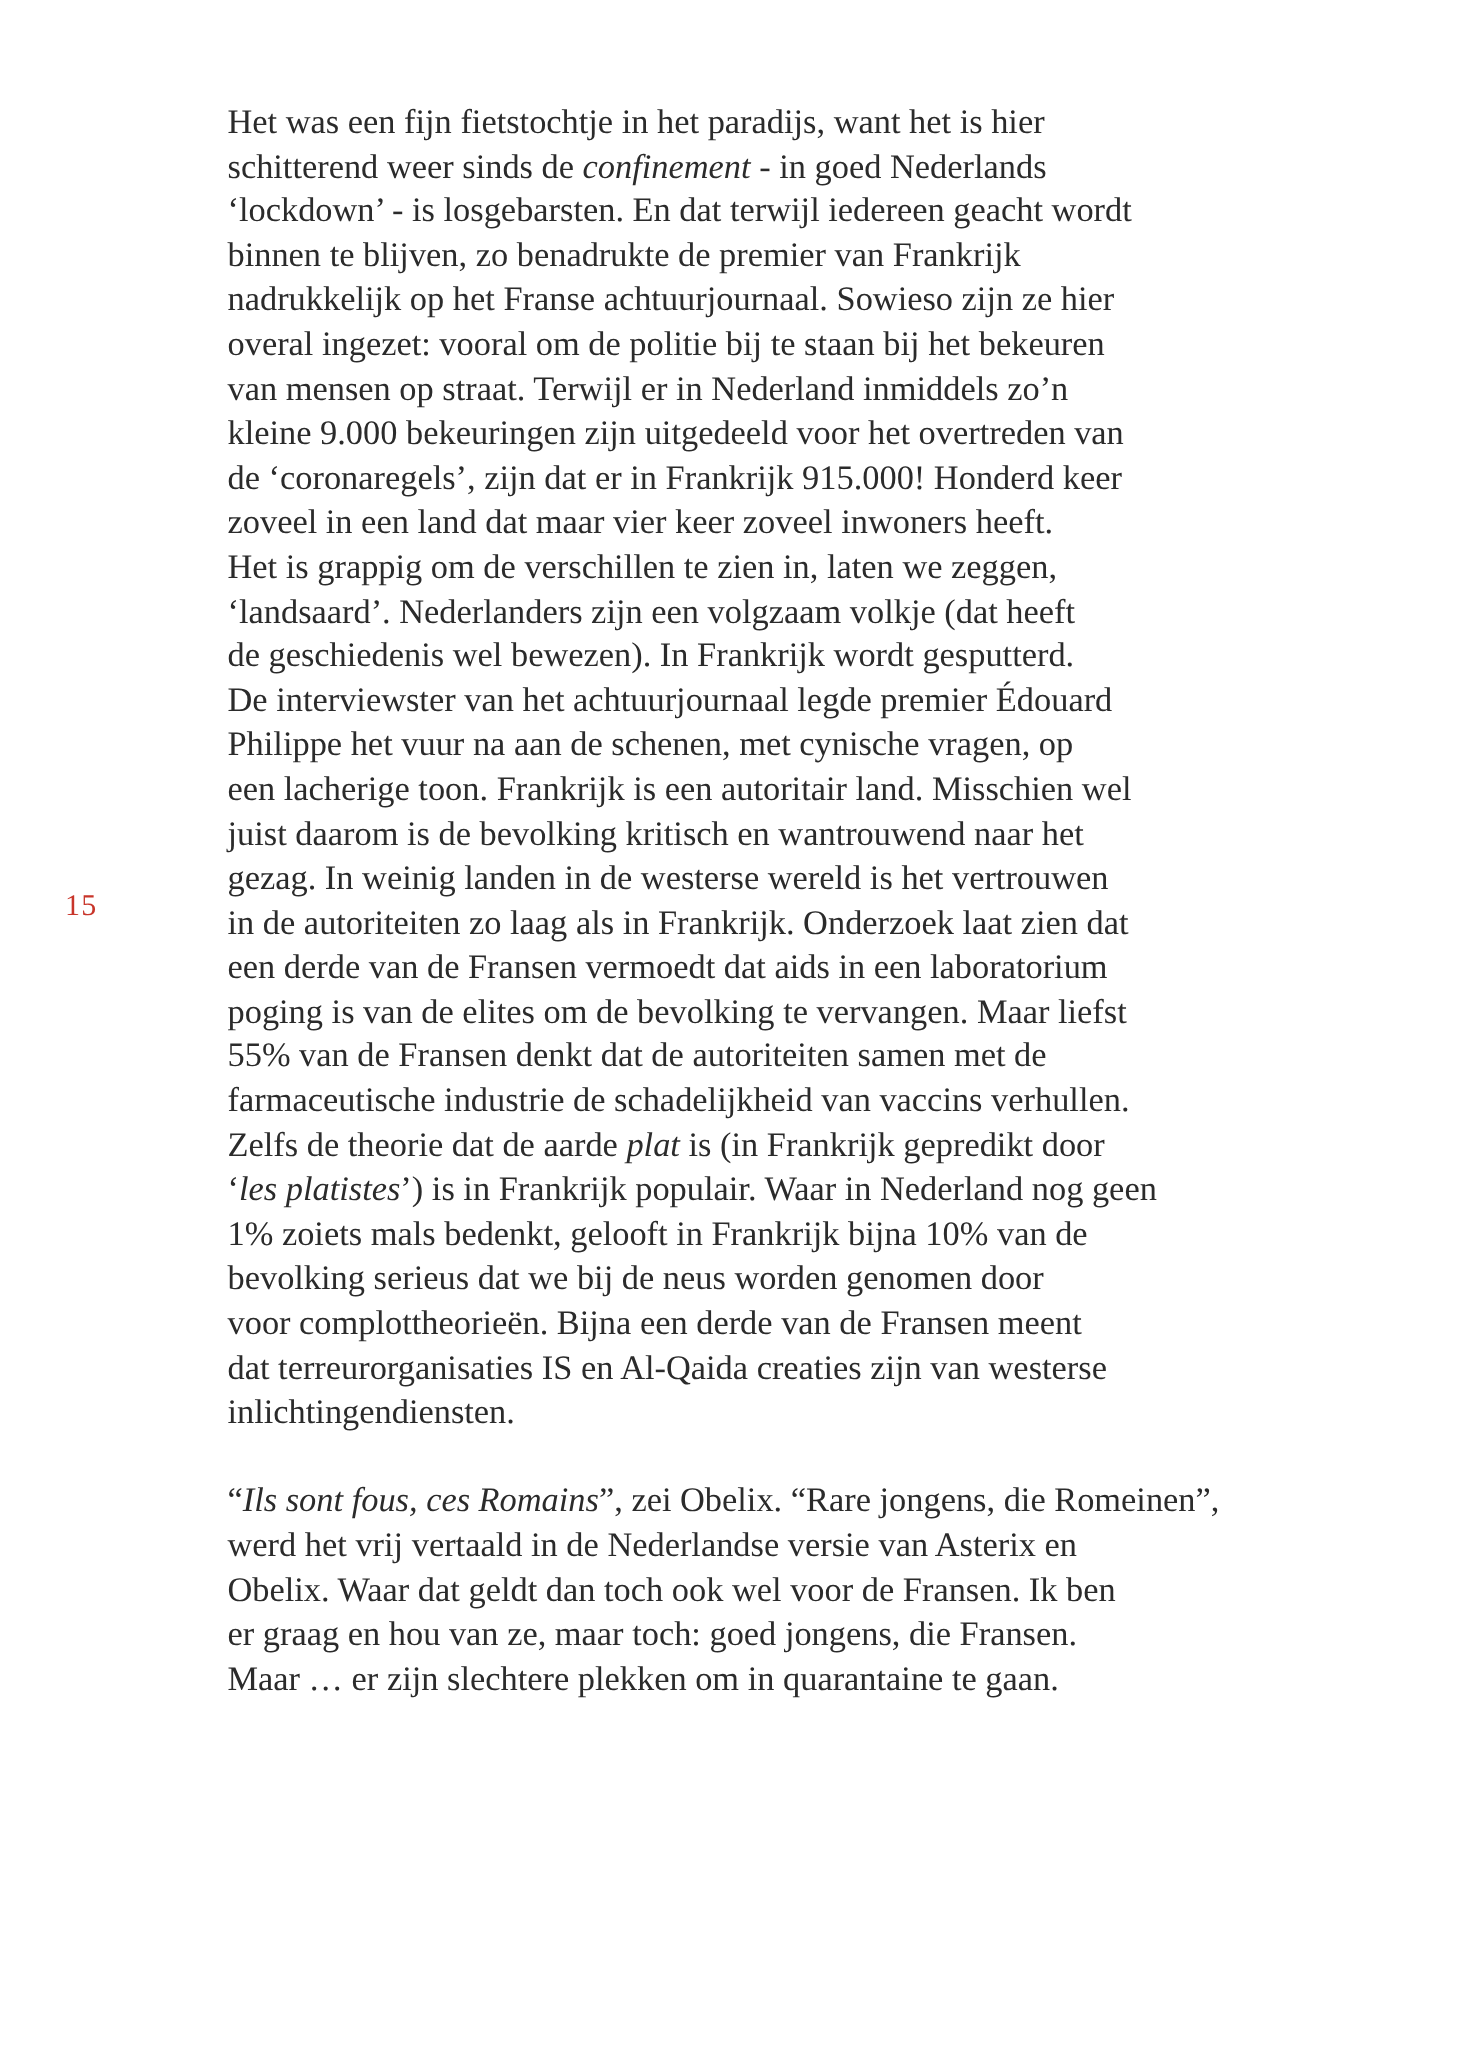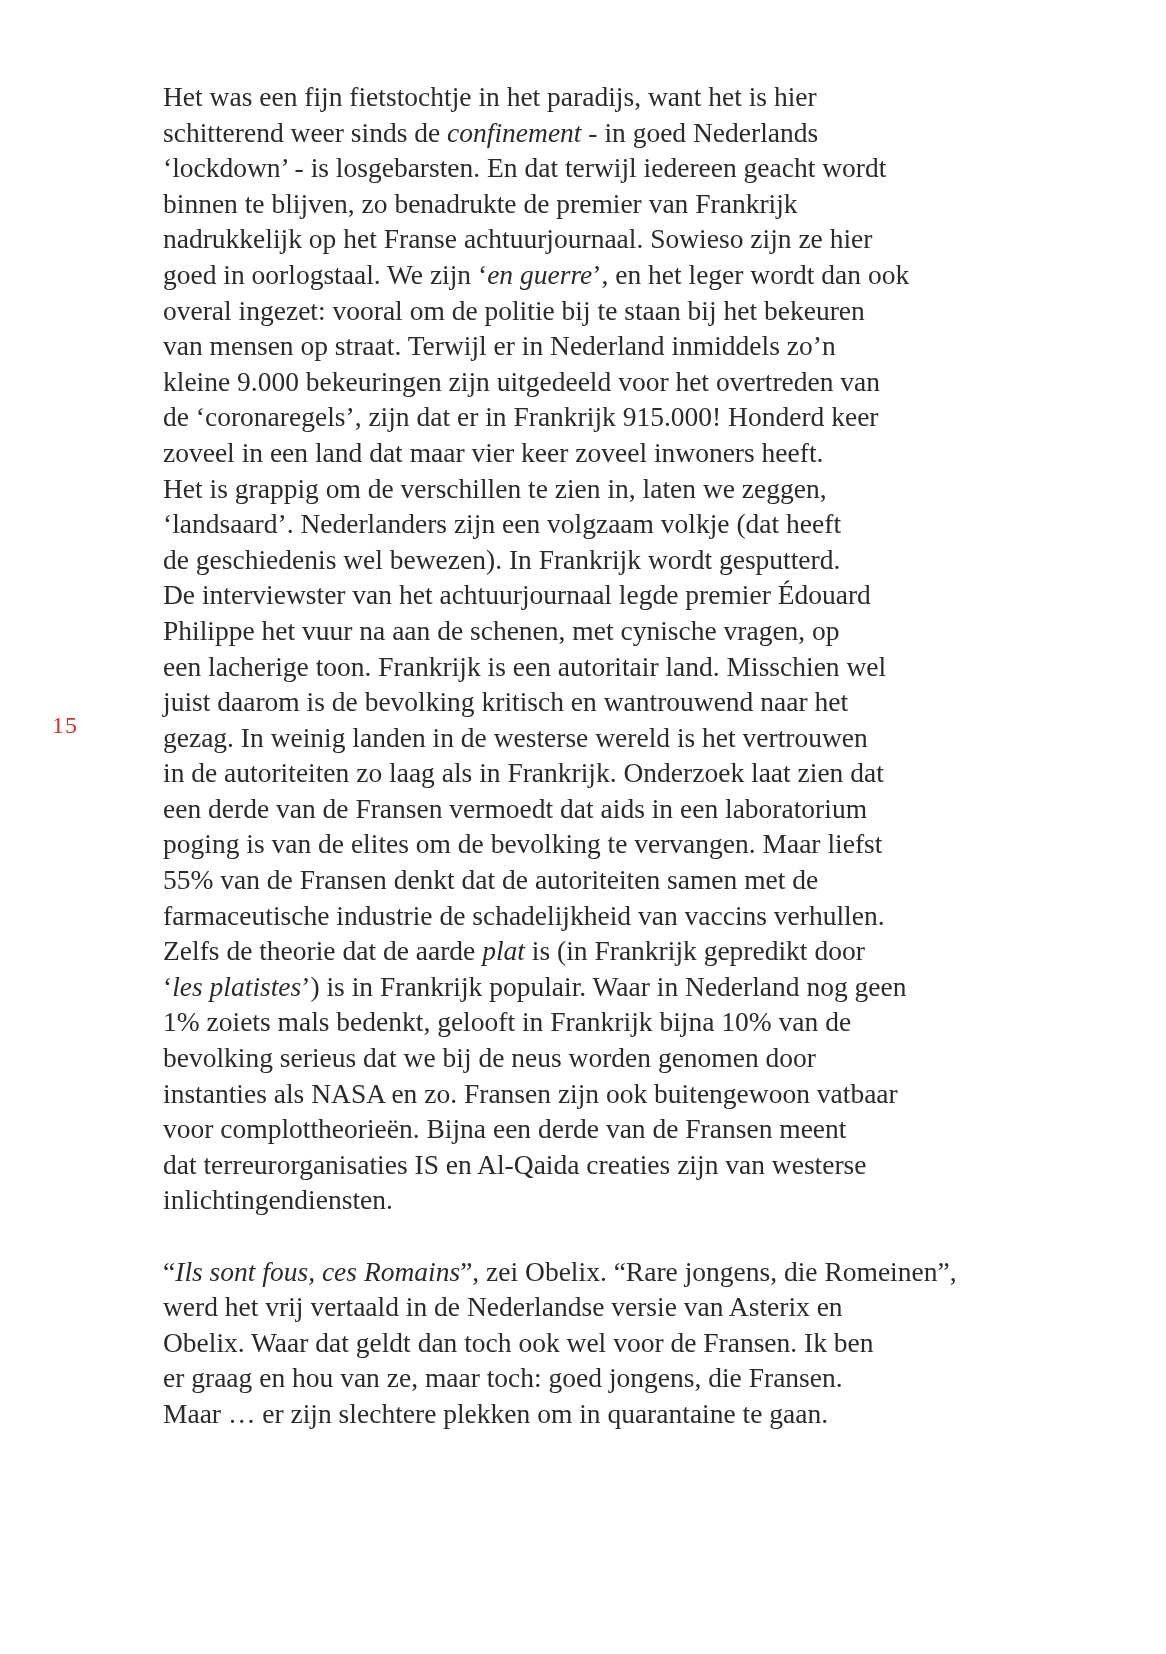--- a/index.html
+++ b/index.html
@@ -24,21 +24,21 @@
       position: absolute;
       left: 52px;
       top: 712px;
       font-family: "Liberation Serif", serif;
       font-size: 24px;
       color: #c8352a;
       letter-spacing: 1px;
     }
     .text-block {
       position: absolute;
-      left: 163px;
+      left: 182px;
       top: 79px;
       width: 860px;
       font-family: "Liberation Serif", serif;
       font-size: 27.5px;
       line-height: 35.6px;
       color: #2b2b2b;
     }
     .line {
       display: block;
       white-space: nowrap;
@@ -58,21 +58,20 @@
 <div class="page">
   <div class="page-number">15</div>
 
   <div class="text-block">
     <div>
         <span class="line">Het was een fijn fietstochtje in het paradijs, want het is hier</span>
         <span class="line">schitterend weer sinds de <em>confinement</em> - in goed Nederlands</span>
         <span class="line">‘lockdown’ - is losgebarsten. En dat terwijl iedereen geacht wordt</span>
         <span class="line">binnen te blijven, zo benadrukte de premier van Frankrijk</span>
         <span class="line">nadrukkelijk op het Franse achtuurjournaal. Sowieso zijn ze hier</span>
-        <span class="line">goed in oorlogstaal. We zijn ‘<em>en guerre</em>’, en het leger wordt dan ook</span>
         <span class="line">overal ingezet: vooral om de politie bij te staan bij het bekeuren</span>
         <span class="line">van mensen op straat. Terwijl er in Nederland inmiddels zo’n</span>
         <span class="line">kleine 9.000 bekeuringen zijn uitgedeeld voor het overtreden van</span>
         <span class="line">de ‘coronaregels’, zijn dat er in Frankrijk 915.000! Honderd keer</span>
         <span class="line">zoveel in een land dat maar vier keer zoveel inwoners heeft.</span>
         <span class="line">Het is grappig om de verschillen te zien in, laten we zeggen,</span>
         <span class="line">‘landsaard’. Nederlanders zijn een volgzaam volkje (dat heeft</span>
         <span class="line">de geschiedenis wel bewezen). In Frankrijk wordt gesputterd.</span>
         <span class="line">De interviewster van het achtuurjournaal legde premier Édouard</span>
         <span class="line">Philippe het vuur na aan de schenen, met cynische vragen, op</span>
@@ -81,21 +80,20 @@
         <span class="line">gezag. In weinig landen in de westerse wereld is het vertrouwen</span>
         <span class="line">in de autoriteiten zo laag als in Frankrijk. Onderzoek laat zien dat</span>
         <span class="line">een derde van de Fransen vermoedt dat aids in een laboratorium</span>
         <span class="line">poging is van de elites om de bevolking te vervangen. Maar liefst</span>
         <span class="line">55% van de Fransen denkt dat de autoriteiten samen met de</span>
         <span class="line">farmaceutische industrie de schadelijkheid van vaccins verhullen.</span>
         <span class="line">Zelfs de theorie dat de aarde <em>plat</em> is (in Frankrijk gepredikt door</span>
         <span class="line">‘<em>les platistes</em>’) is in Frankrijk populair. Waar in Nederland nog geen</span>
         <span class="line">1% zoiets mals bedenkt, gelooft in Frankrijk bijna 10% van de</span>
         <span class="line">bevolking serieus dat we bij de neus worden genomen door</span>
-        <span class="line">instanties als NASA en zo. Fransen zijn ook buitengewoon vatbaar</span>
         <span class="line">voor complottheorieën. Bijna een derde van de Fransen meent</span>
         <span class="line">dat terreurorganisaties IS en Al-Qaida creaties zijn van westerse</span>
         <span class="line">inlichtingendiensten.</span>
       </div>
     <span class="spacer"></span>
     <div>
         <span class="line">“<em>Ils sont fous, ces Romains</em>”, zei Obelix. “Rare jongens, die Romeinen”,</span>
         <span class="line">werd het vrij vertaald in de Nederlandse versie van Asterix en</span>
         <span class="line">Obelix. Waar dat geldt dan toch ook wel voor de Fransen. Ik ben</span>
         <span class="line">er graag en hou van ze, maar toch: goed jongens, die Fransen.</span>

